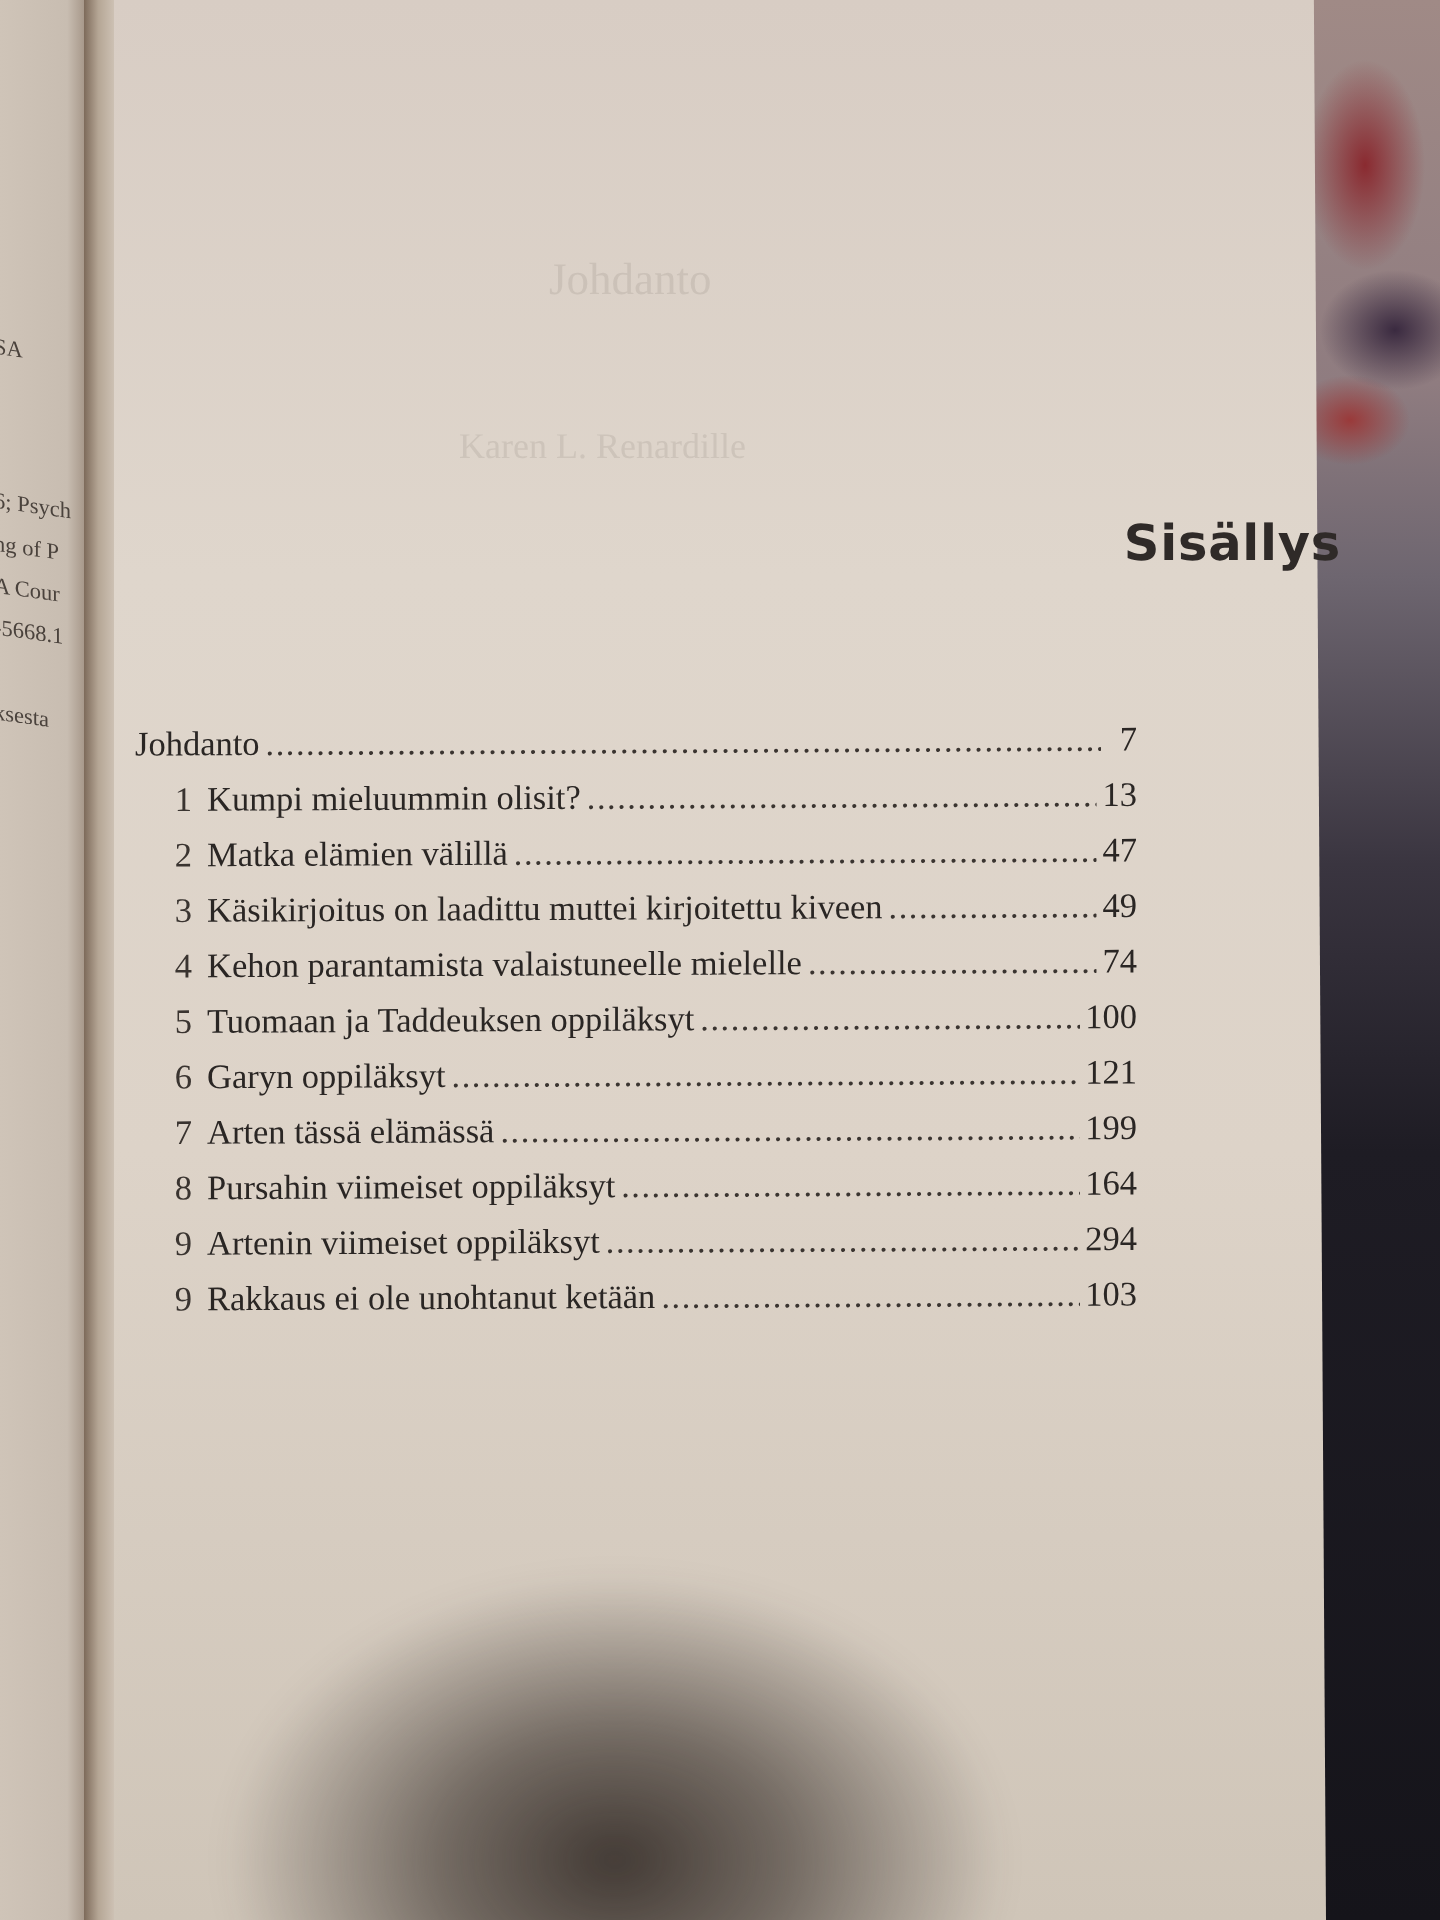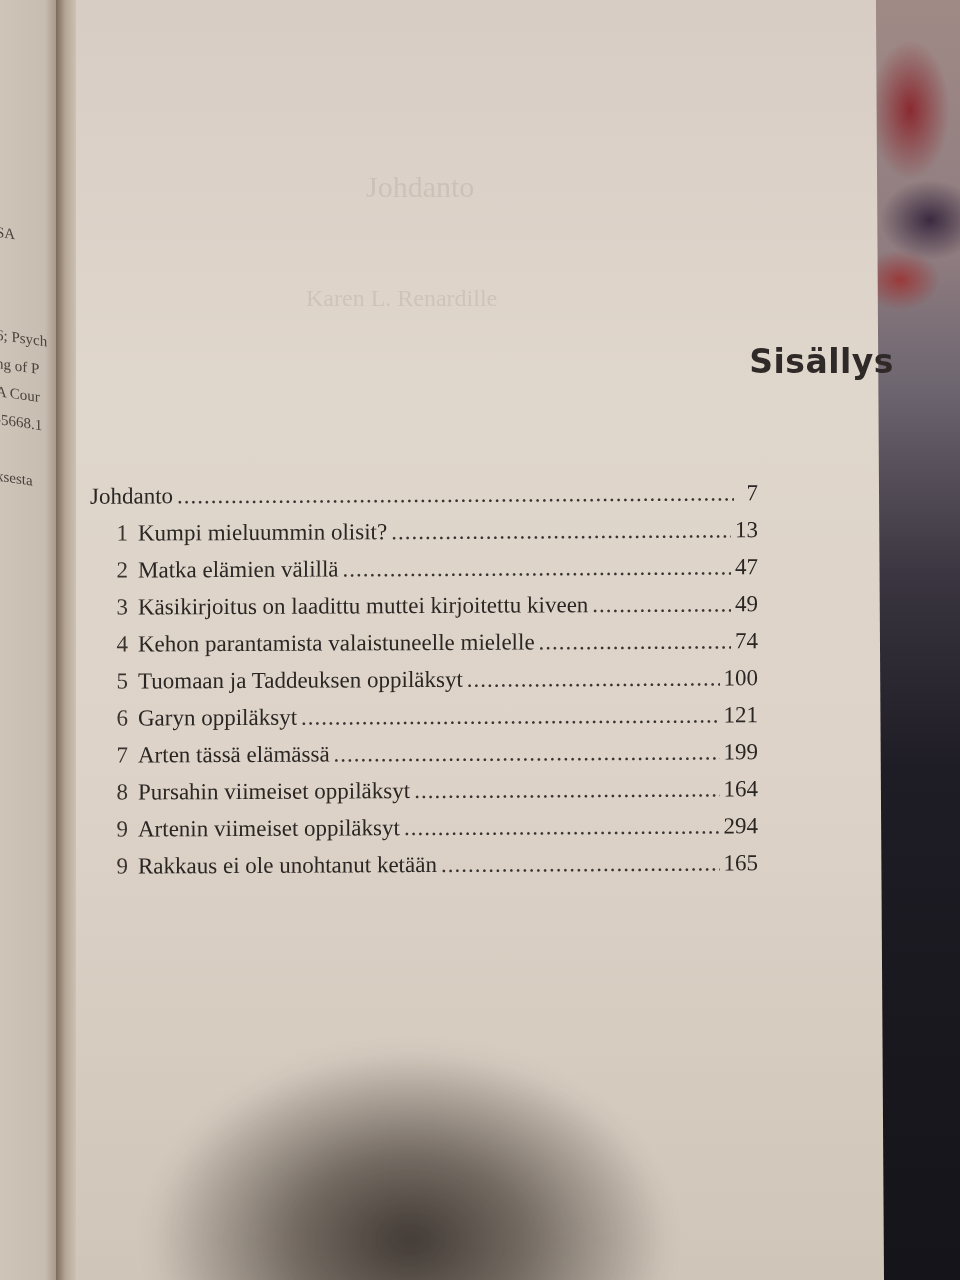--- a/index.html
+++ b/index.html
@@ -141,17 +141,17 @@
   <div class="toc-row">
     <span class="num">9</span>
     <span class="label">Artenin viimeiset oppiläksyt</span>
     <span class="dots"></span>
     <span class="page-num">294</span>
   </div>
   <div class="toc-row">
     <span class="num">9</span>
     <span class="label">Rakkaus ei ole unohtanut ketään</span>
     <span class="dots"></span>
-    <span class="page-num">165</span>
+    <span class="page-num">103</span>
   </div>
 </div>
 
 <div class="shadow"></div>
 
 </body></html>

